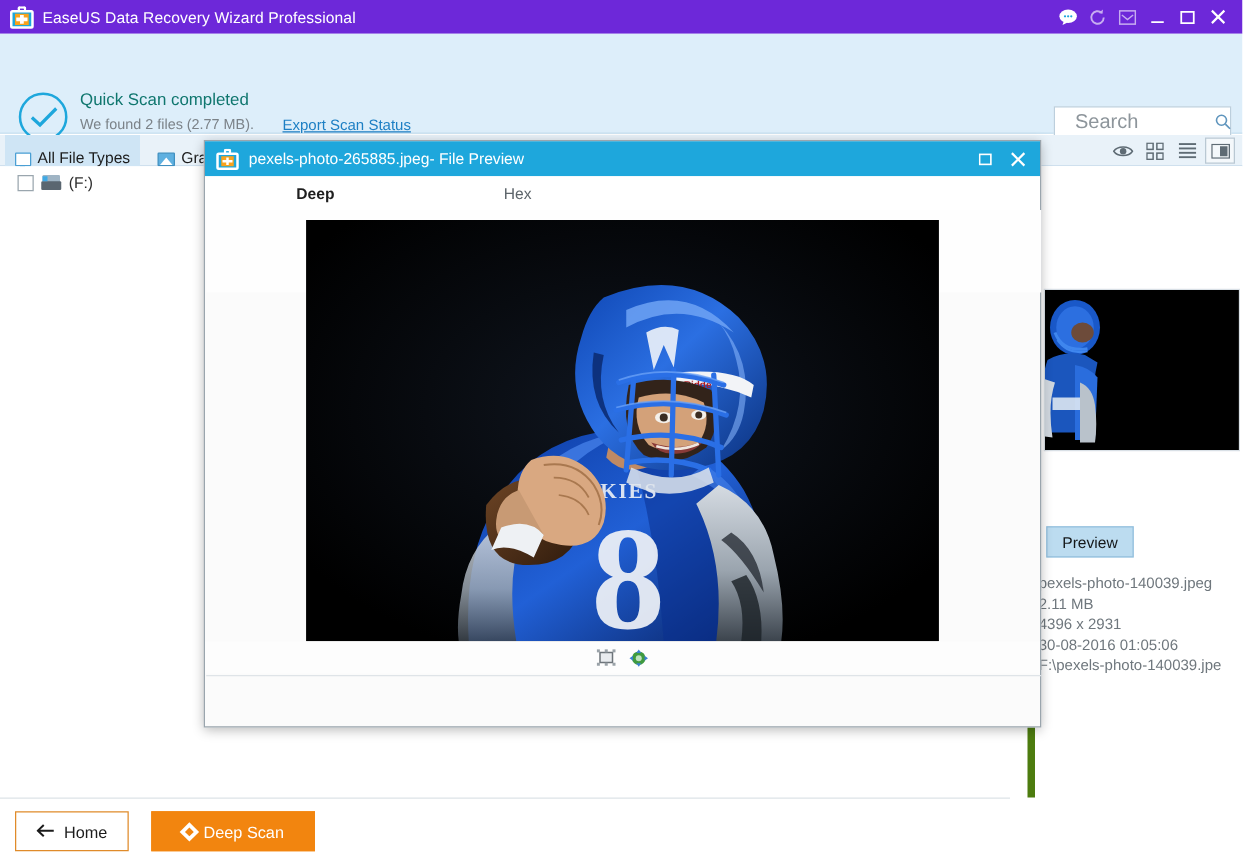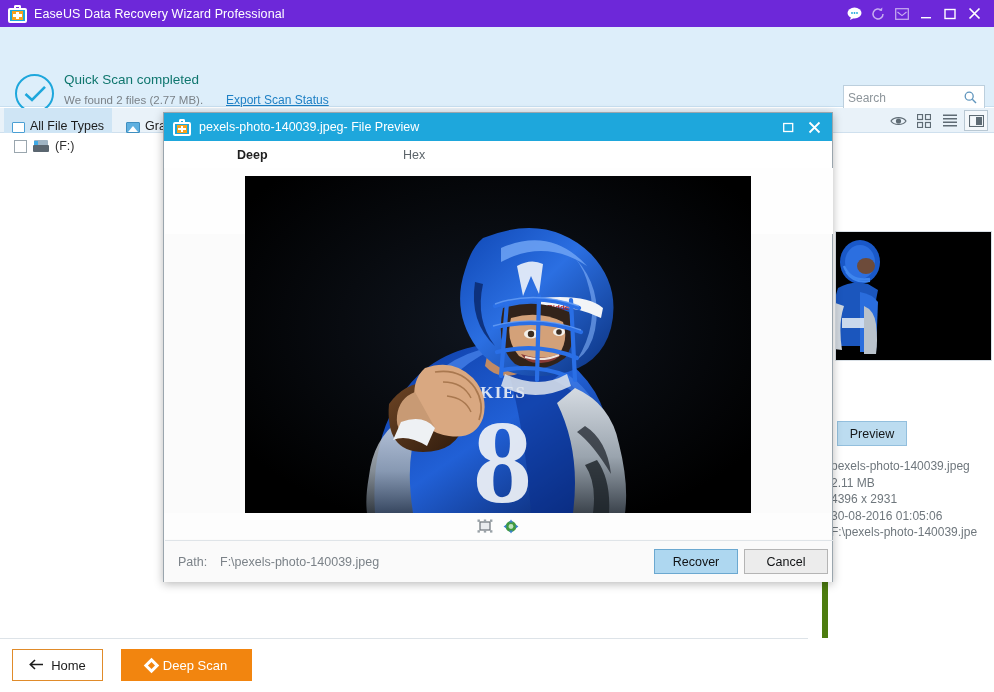--- a/index.html
+++ b/index.html
@@ -74,22 +74,22 @@
     position: absolute; left: 226px; top: 66px;
     font-size: 12px; color: #1d7fc4; text-decoration: underline; cursor: pointer;
   }
   .searchbox {
     position: absolute; left: 843px; top: 58px; width: 142px; height: 25px;
     background: #ffffff; border: 1px solid #bccfdd;
     display: flex; align-items: center;
   }
   .searchbox input {
     border: none; outline: none; background: transparent;
-    font-family: "Liberation Sans", sans-serif; font-size: 12px; color: #6b7277;
-    width: 112px; margin-left: 4px;
+    font-family: "Liberation Sans", sans-serif; font-size: 16px; color: #6b7277;
+    width: 112px; margin-left: 16px;
   }
   .searchbox input::placeholder { color: #8d959b; }
   .search-ico { margin-left: auto; margin-right: 7px; color: #5f95bd; display: flex; }
 
   
   .typebar {
     position: absolute; left: 0; top: 108px; width: 994px; height: 25px;
     background: #e9f2f9; border-bottom: 1px solid #cfe0ee;
   }
   .tab {
@@ -442,21 +442,21 @@
 
   </div>
 
   <div class="dialog">
     <div class="dlg-title">
       <div class="dlg-logo">
         <div class="handle"></div>
           <div class="case"></div>
           <div class="plus"></div>
       </div>
-      <span class="dlg-title-text">pexels-photo-140039.jpeg- File Preview</span>
+      <span class="dlg-title-text">pexels-photo-265885.jpeg- File Preview</span>
       <div class="dlg-ctrls">
         <div class="dlg-btn">
           <svg width="11" height="11" viewBox="0 0 11 11">
               <rect x="0.7" y="1.5" width="9" height="8" stroke="#fff" stroke-width="1.3" fill="none"></rect>
             </svg>
         </div>
         <div class="dlg-btn">
           <svg width="13" height="13" viewBox="0 0 13 13">
               <path d="M1.5 1.5 L11.5 11.5 M11.5 1.5 L1.5 11.5" stroke="#fff" stroke-width="1.8"></path>
             </svg>
@@ -593,21 +593,15 @@
           <path d="M8 14.4 L6 11.6 L10 11.6 Z" fill="#3a7fd0"></path>
           <path d="M0.6 7.5 L3.4 5.5 L3.4 9.5 Z" fill="#3a7fd0"></path>
           <path d="M15.4 7.5 L12.6 5.5 L12.6 9.5 Z" fill="#3a7fd0"></path>
           <circle cx="8" cy="7.5" r="2.4" fill="#bde3bd"></circle>
         </svg>
       </span>
     </div>
 
     <div class="dlg-divider"></div>
 
-    <div class="dlg-footer">
-      <span class="dlg-path-lbl">Path:</span>
-      <span class="dlg-path-val">F:\pexels-photo-140039.jpeg</span>
-      <div class="btn-recover">Recover</div>
-      <div class="btn-cancel">Cancel</div>
-    </div>
   </div>
 
 </div>
 
 </body></html>

